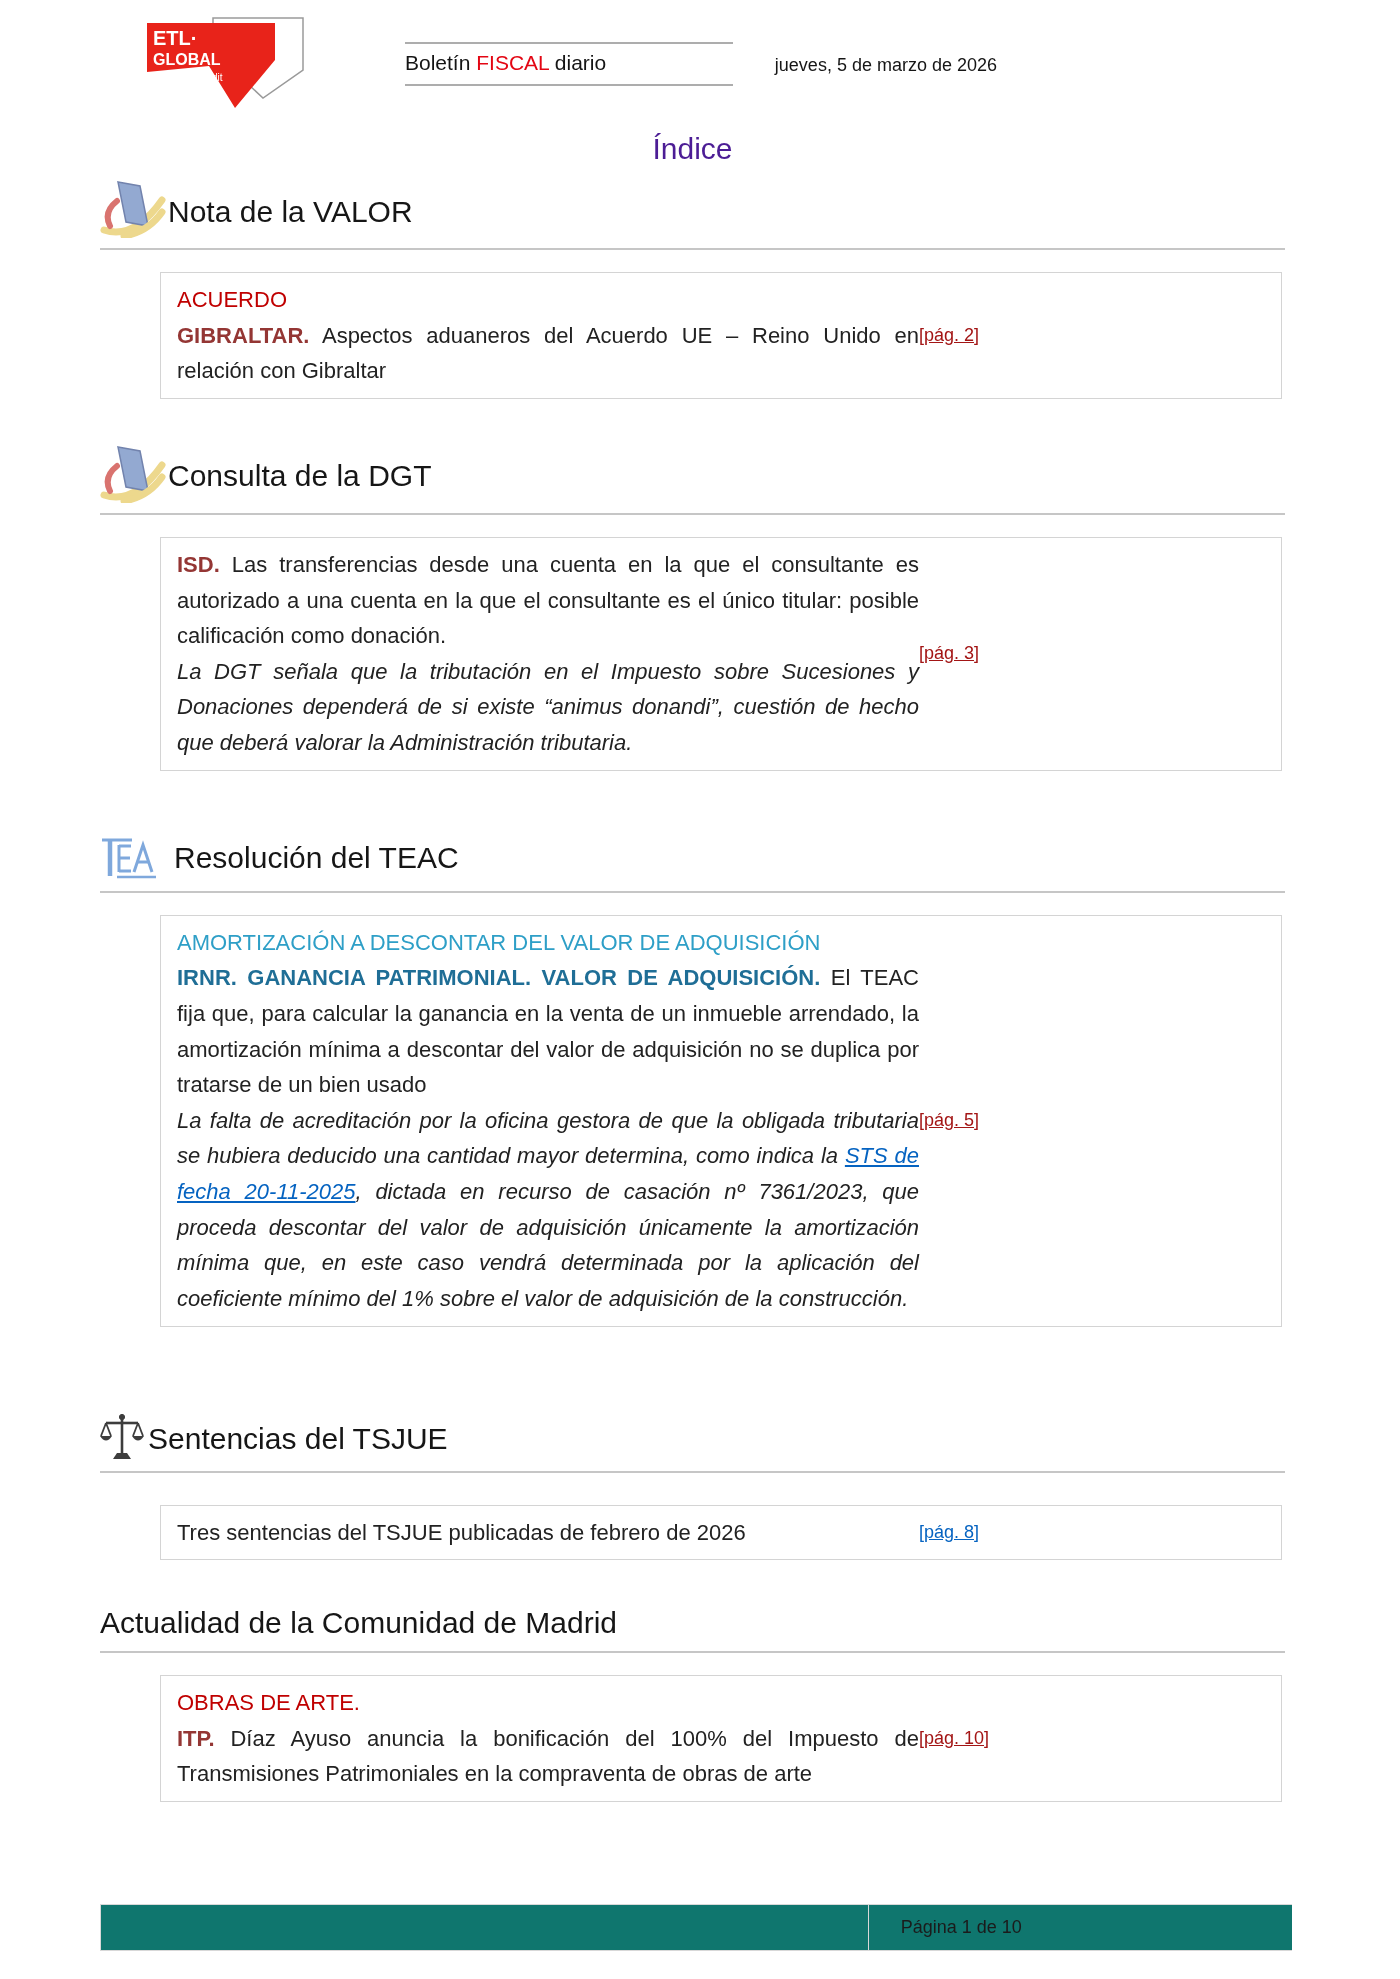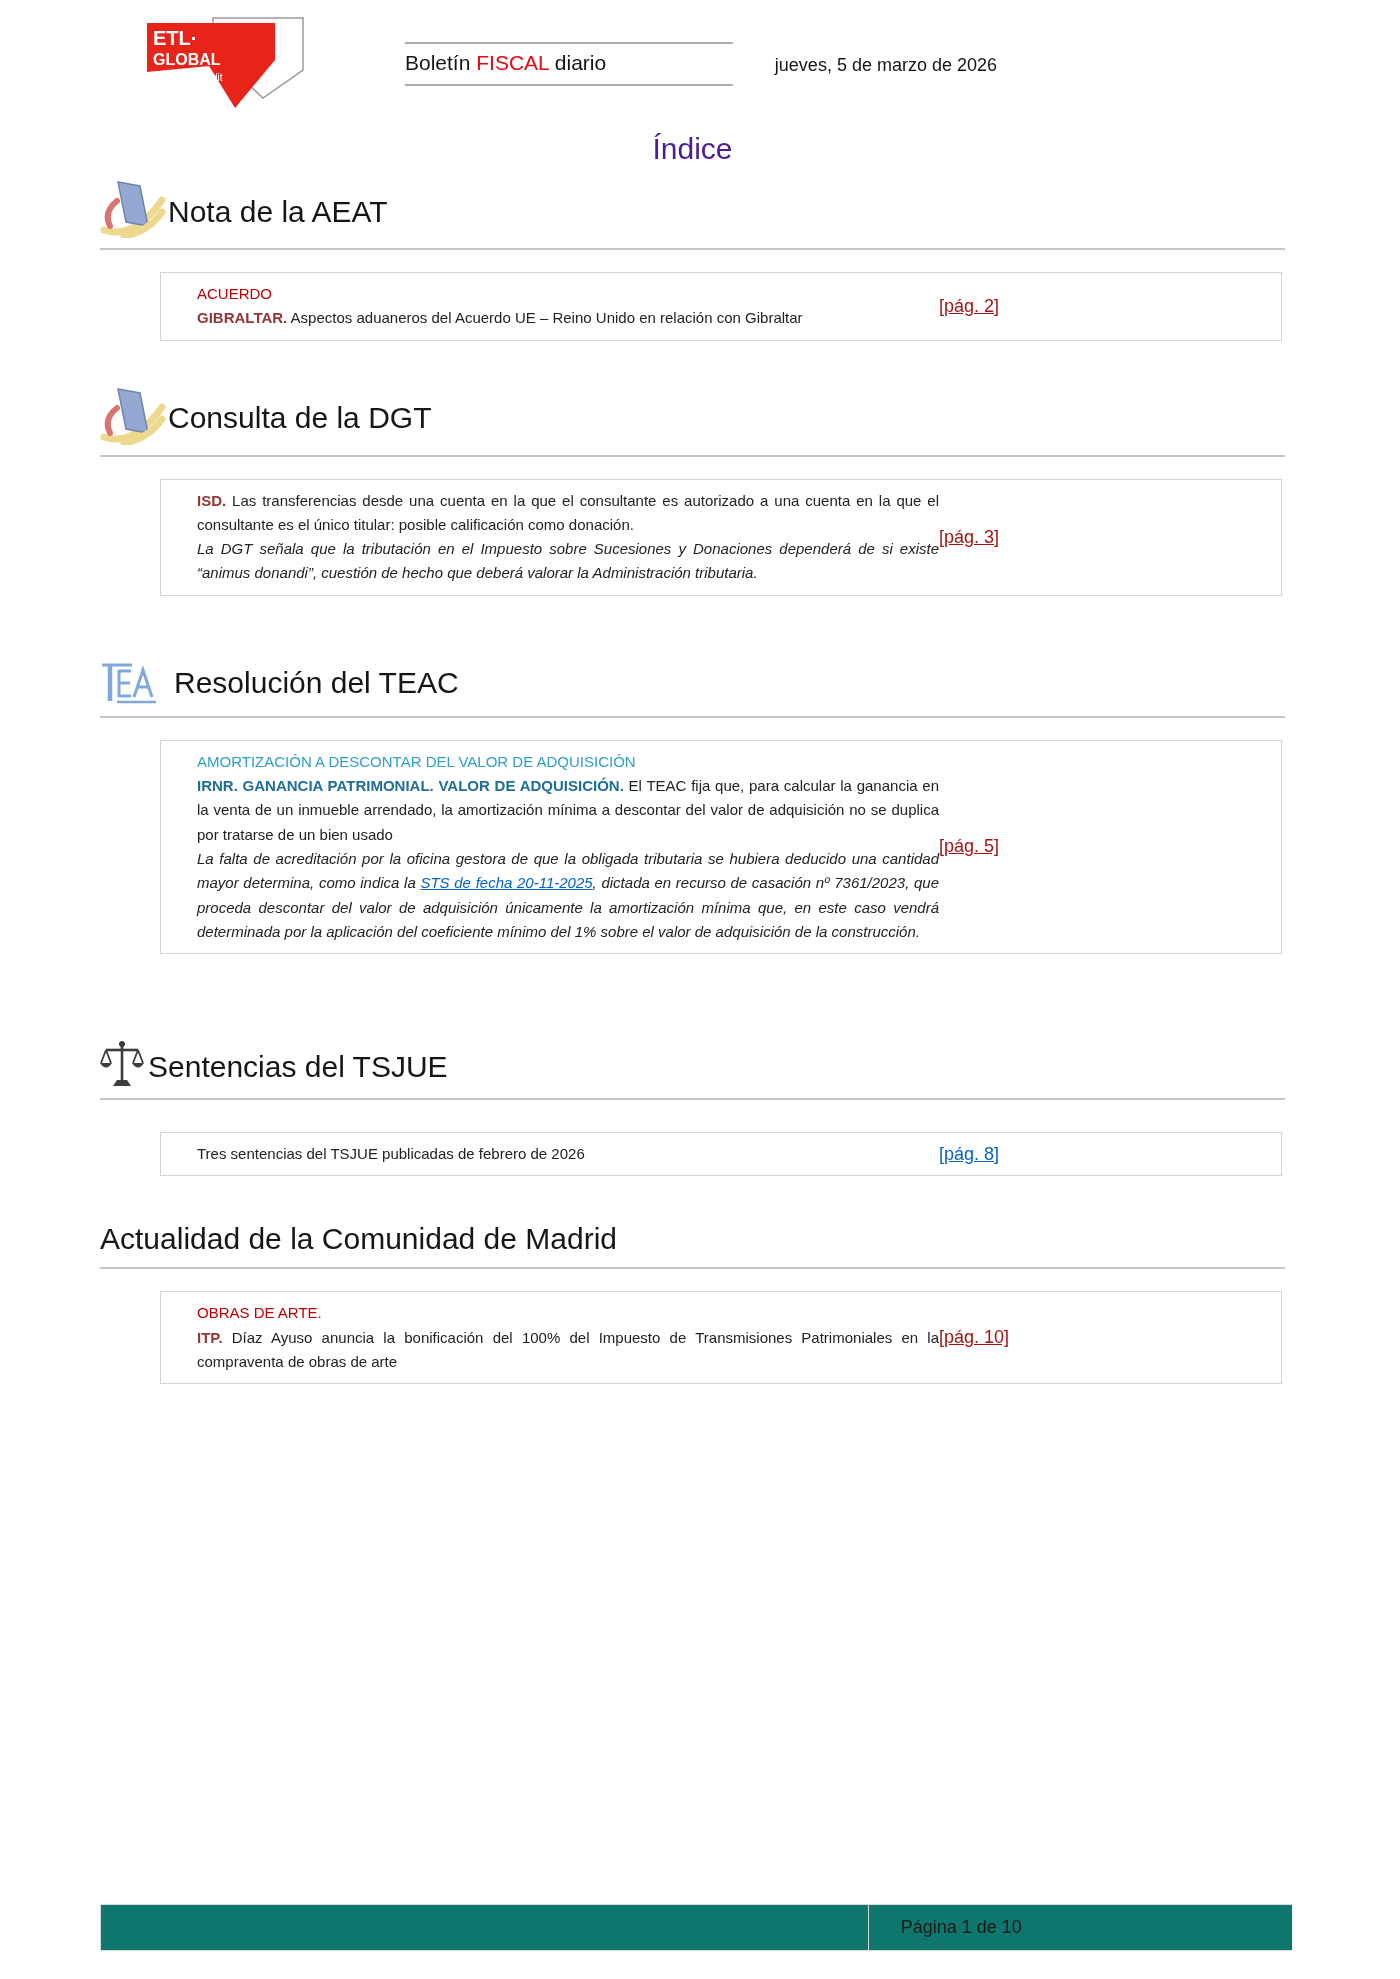--- a/index.html
+++ b/index.html
@@ -43,21 +43,21 @@
   .gap-madrid{margin-top:46px;}
   .icon-wrap{flex:0 0 auto;}
   
   .entry-box{
     margin:22px 0 0 60px;width:1122px;box-sizing:border-box;
     border:1px solid var(--box-border);
     display:flex;align-items:center;
     padding:9px 0 9px 16px;background:#fff;
   }
   .entry-text{
-    width:742px;text-align:justify;font-size:15px;line-height:1.62;color:var(--ink);margin-left:20px;
+    width:742px;text-align:justify;font-size:22px;line-height:1.62;color:var(--ink);
   }
   .entry-link-col{flex:1;text-align:left;}
   .page-link{font-size:18px;color:var(--link-red);text-decoration:underline;cursor:pointer;white-space:nowrap;}
   .page-link.blue{color:var(--link-blue);}
   .kicker{display:block;}
   .red-scheme .kicker{color:var(--kicker-red);}
   .red-scheme .lead{color:var(--lead-red);font-weight:700;}
   .blue-scheme .kicker{color:var(--teac-kicker);}
   .blue-scheme .lead{color:var(--teac-lead);font-weight:700;}
   .ital{display:block;font-style:italic;}
@@ -98,21 +98,21 @@
     <div class="section gap-aeat">
       <div class="section-head">
         <span class="icon-wrap">
           <svg width="68" height="58" viewBox="0 0 68 58">
             <path d="M4,50 Q34,60 62,20" stroke="#EDD88D" stroke-width="7" fill="none" stroke-linecap="round"></path>
             <polygon points="18,2 40,6 48,46 26,42" fill="#93A9D1" stroke="#7283AD" stroke-width="1.5"></polygon>
             <path d="M10,46 Q3,32 17,21" stroke="#D9736F" stroke-width="6" fill="none" stroke-linecap="round"></path>
             <path d="M24,56 Q48,52 62,32" stroke="#EDD88D" stroke-width="7" fill="none" stroke-linecap="round"></path>
           </svg>
         </span>
-        <h2>Nota de la AEAT</h2>
+        <h2>Nota de la VALOR</h2>
       </div>
       <div class="rule"></div>
       <div class="entry-box red-scheme">
         <div class="entry-text">
           <span class="kicker">ACUERDO</span>
           <span class="lead">GIBRALTAR.</span><span> Aspectos aduaneros del Acuerdo UE – Reino Unido en relación con Gibraltar</span>
         </div>
         <div class="entry-link-col">
           <span class="page-link">[pág. 2]</span>
         </div>

